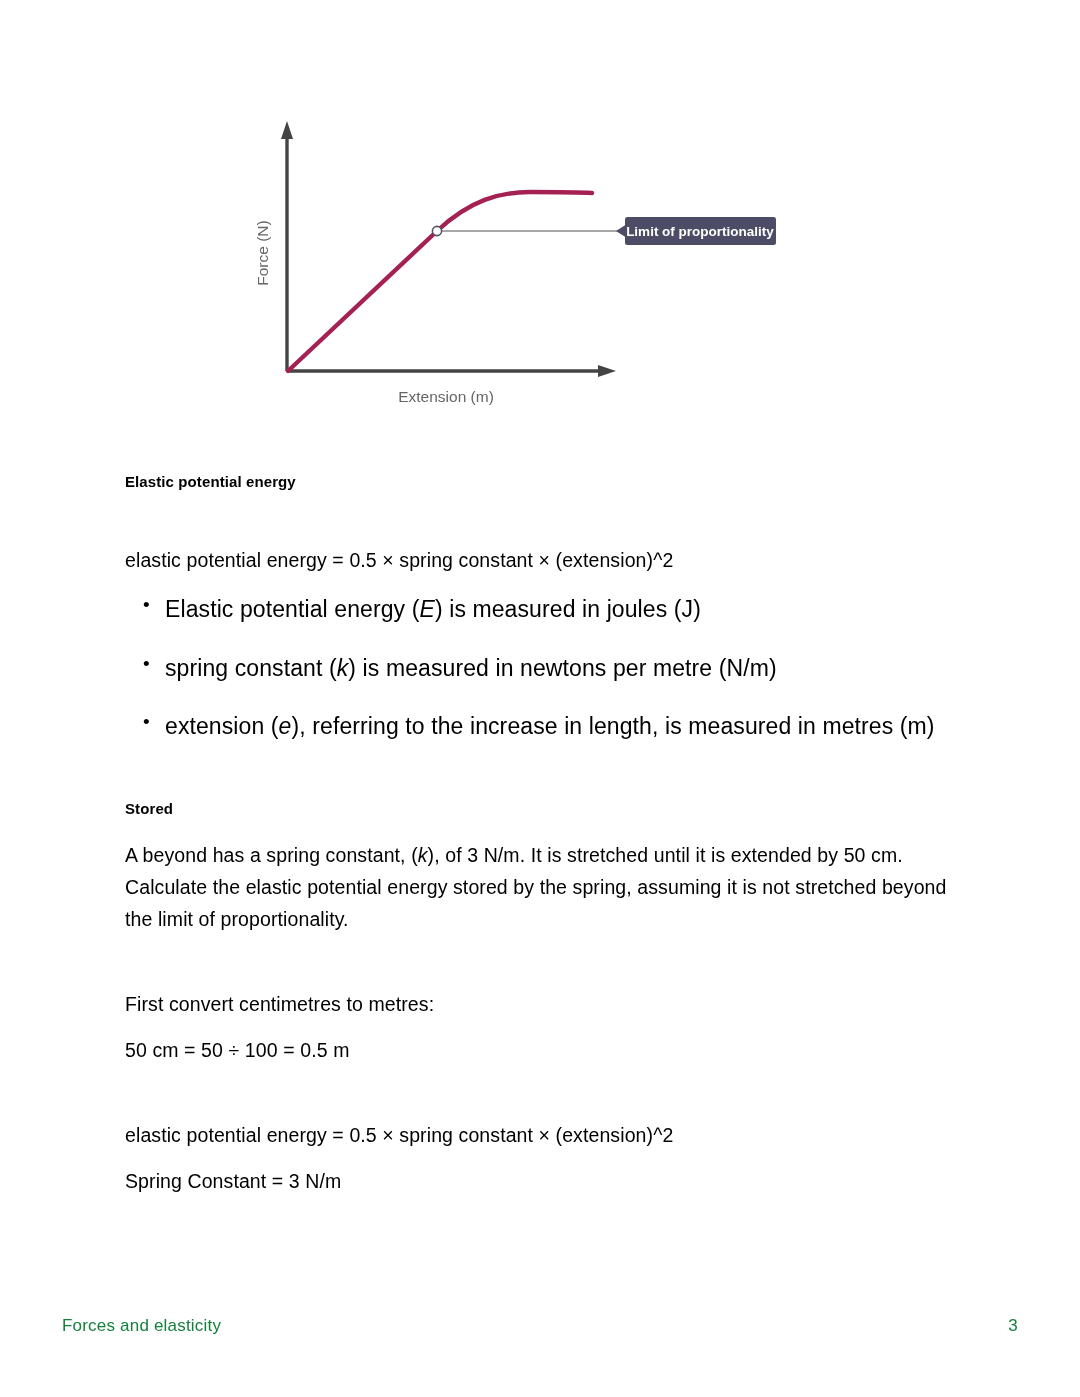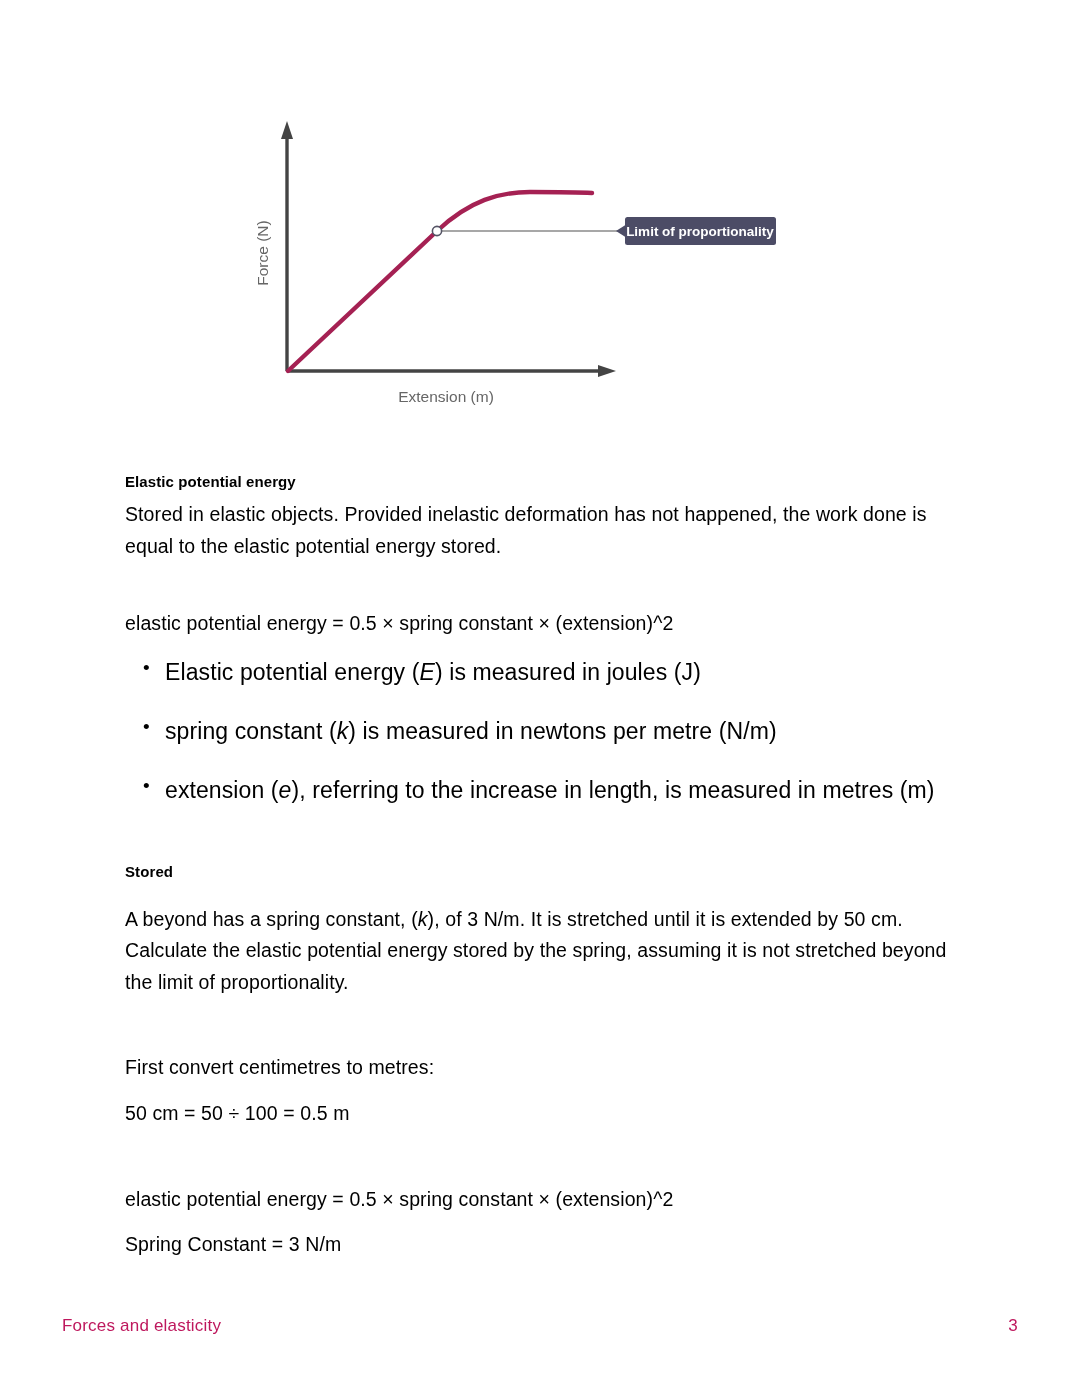--- a/index.html
+++ b/index.html
@@ -79,21 +79,21 @@
 
   
   .footer {
     position: absolute;
     left: 62px;
     right: 62px;
     top: 1316px;
     display: flex;
     align-items: baseline;
     justify-content: space-between;
-    color: #be185d;
+    color: #15803d;
     font-size: 17px;
     letter-spacing: 0.2px;
   }
 </style>
 </head>
 <body>
 
 <div class="figure">
   <svg width="1080" height="430" viewBox="0 0 1080 430">
 
@@ -119,21 +119,20 @@
 
     <rect x="625" y="217" width="151" height="28" rx="2.5" ry="2.5" fill="#4c4c66"></rect>
     <text x="700" y="236" fill="#ffffff" font-family="Liberation Sans, sans-serif" font-size="13.5" font-weight="bold" text-anchor="middle">Limit of proportionality</text>
   </svg>
 </div>
 
 <div class="content">
 
   <h2 class="section-heading">Elastic potential energy</h2>
 
-  <p class="para">Stored in elastic objects. Provided inelastic deformation has not happened, the work done is equal to the elastic potential energy stored.</p>
 
   <div class="gap-lg"></div>
 
   <p class="para">elastic potential energy = 0.5 × spring constant × (extension)^2</p>
 
   <ul class="bullets">
     <li>
       <span>Elastic potential energy (</span><em>E</em><span>) is measured in joules (J)</span>
     </li>
     <li>

